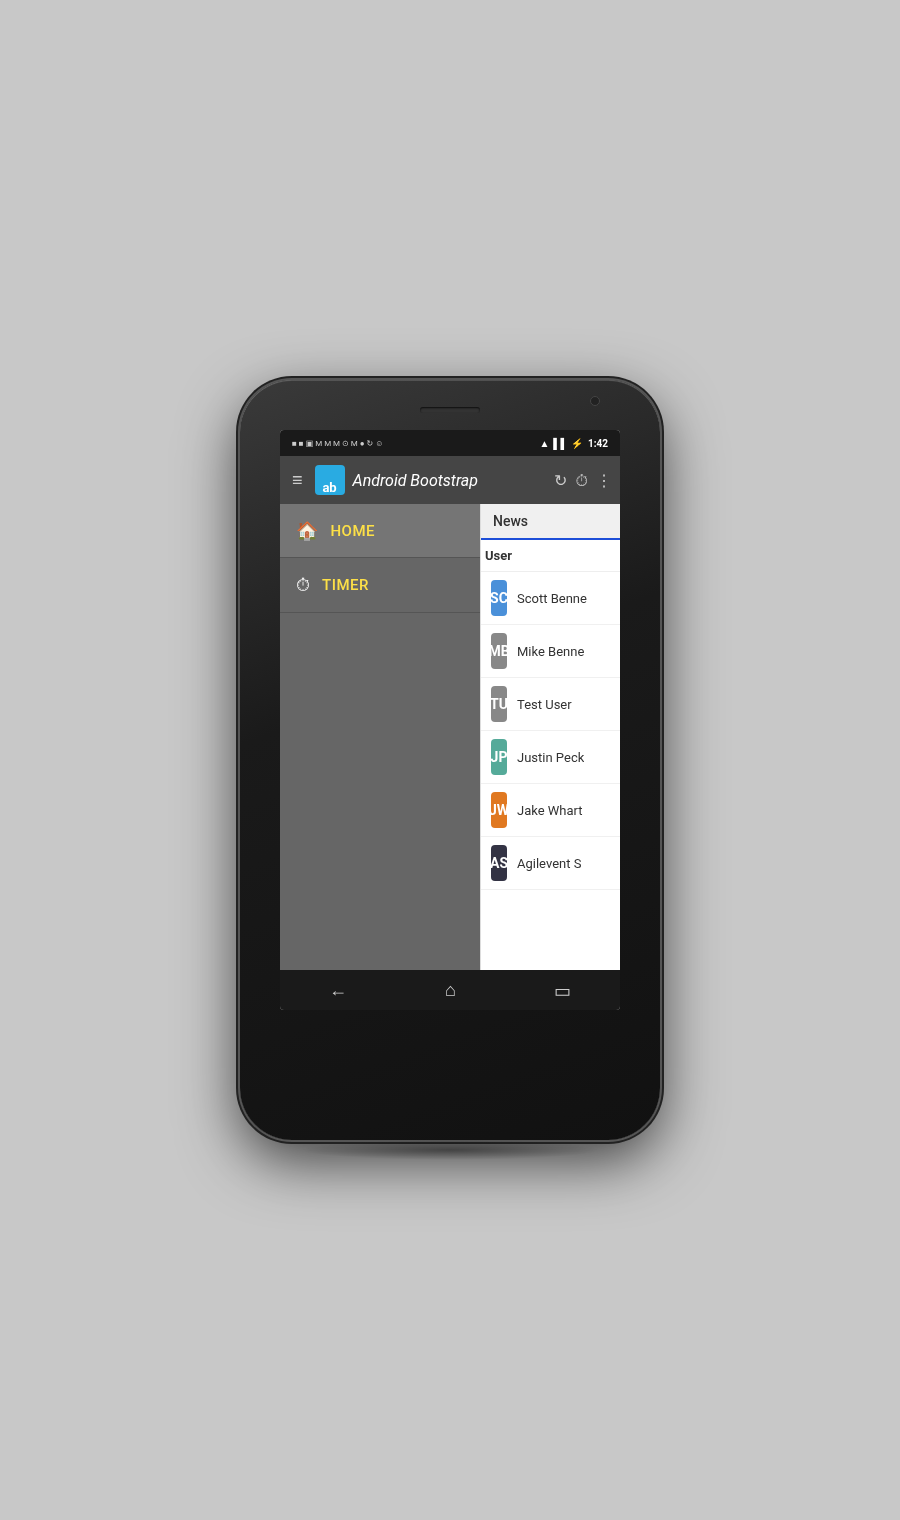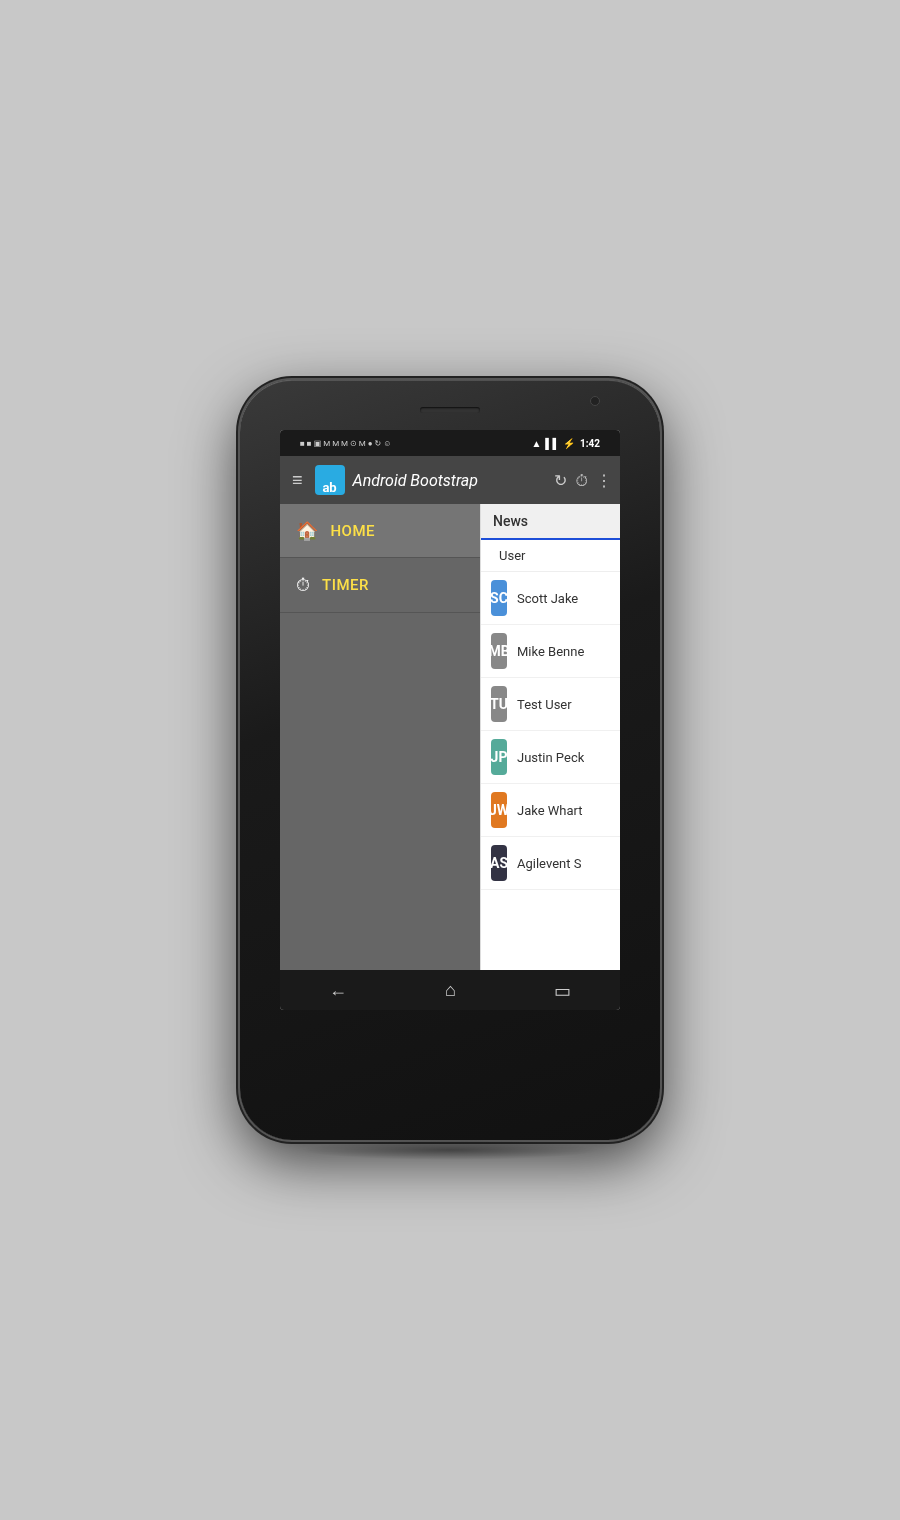--- a/index.html
+++ b/index.html
@@ -68,21 +68,21 @@
       box-shadow: inset 0 0 10px rgba(0,0,0,0.5);
     }
 
     
     .status-bar {
       background: #1a1a1a;
       height: 26px;
       display: flex;
       align-items: center;
       justify-content: space-between;
-      padding: 0 20px;
+      padding: 0 12px;
       color: #fff;
       font-size: 9px;
     }
     .status-bar-left {
       display: flex;
       gap: 3px;
       align-items: center;
     }
     .status-bar-right {
       display: flex;
@@ -185,23 +185,23 @@
       background: #f0f0f0;
       display: flex;
       align-items: center;
       padding: 0 12px;
       font-size: 14px;
       font-weight: 500;
       color: #333;
       border-bottom: 2px solid #1d4ed8;
     }
     .user-list-header {
-      padding: 8px 18px;
+      padding: 8px 4px;
       font-size: 13px;
-      font-weight: normal;
+      font-weight: bold;
       color: #333;
       border-bottom: 1px solid #eee;
     }
     .user-list {
       overflow-y: auto;
     }
     .user-item {
       display: flex;
       align-items: center;
       gap: 10px;
@@ -325,21 +325,21 @@
 
       <div class="right-panel">
         <div class="panel-header">
           <span>News</span>
         </div>
         <div class="user-list-header">User</div>
         <div class="user-list" id="user-list-container">
 
         <div class="user-item">
               <div class="user-avatar av-blue">SC</div>
-              <span class="user-name">Scott Jake</span>
+              <span class="user-name">Scott Benne</span>
             </div>
             <div class="user-item">
               <div class="user-avatar av-gray">MB</div>
               <span class="user-name">Mike Benne</span>
             </div>
             <div class="user-item">
               <div class="user-avatar av-gray">TU</div>
               <span class="user-name">Test User</span>
             </div>
             <div class="user-item">

